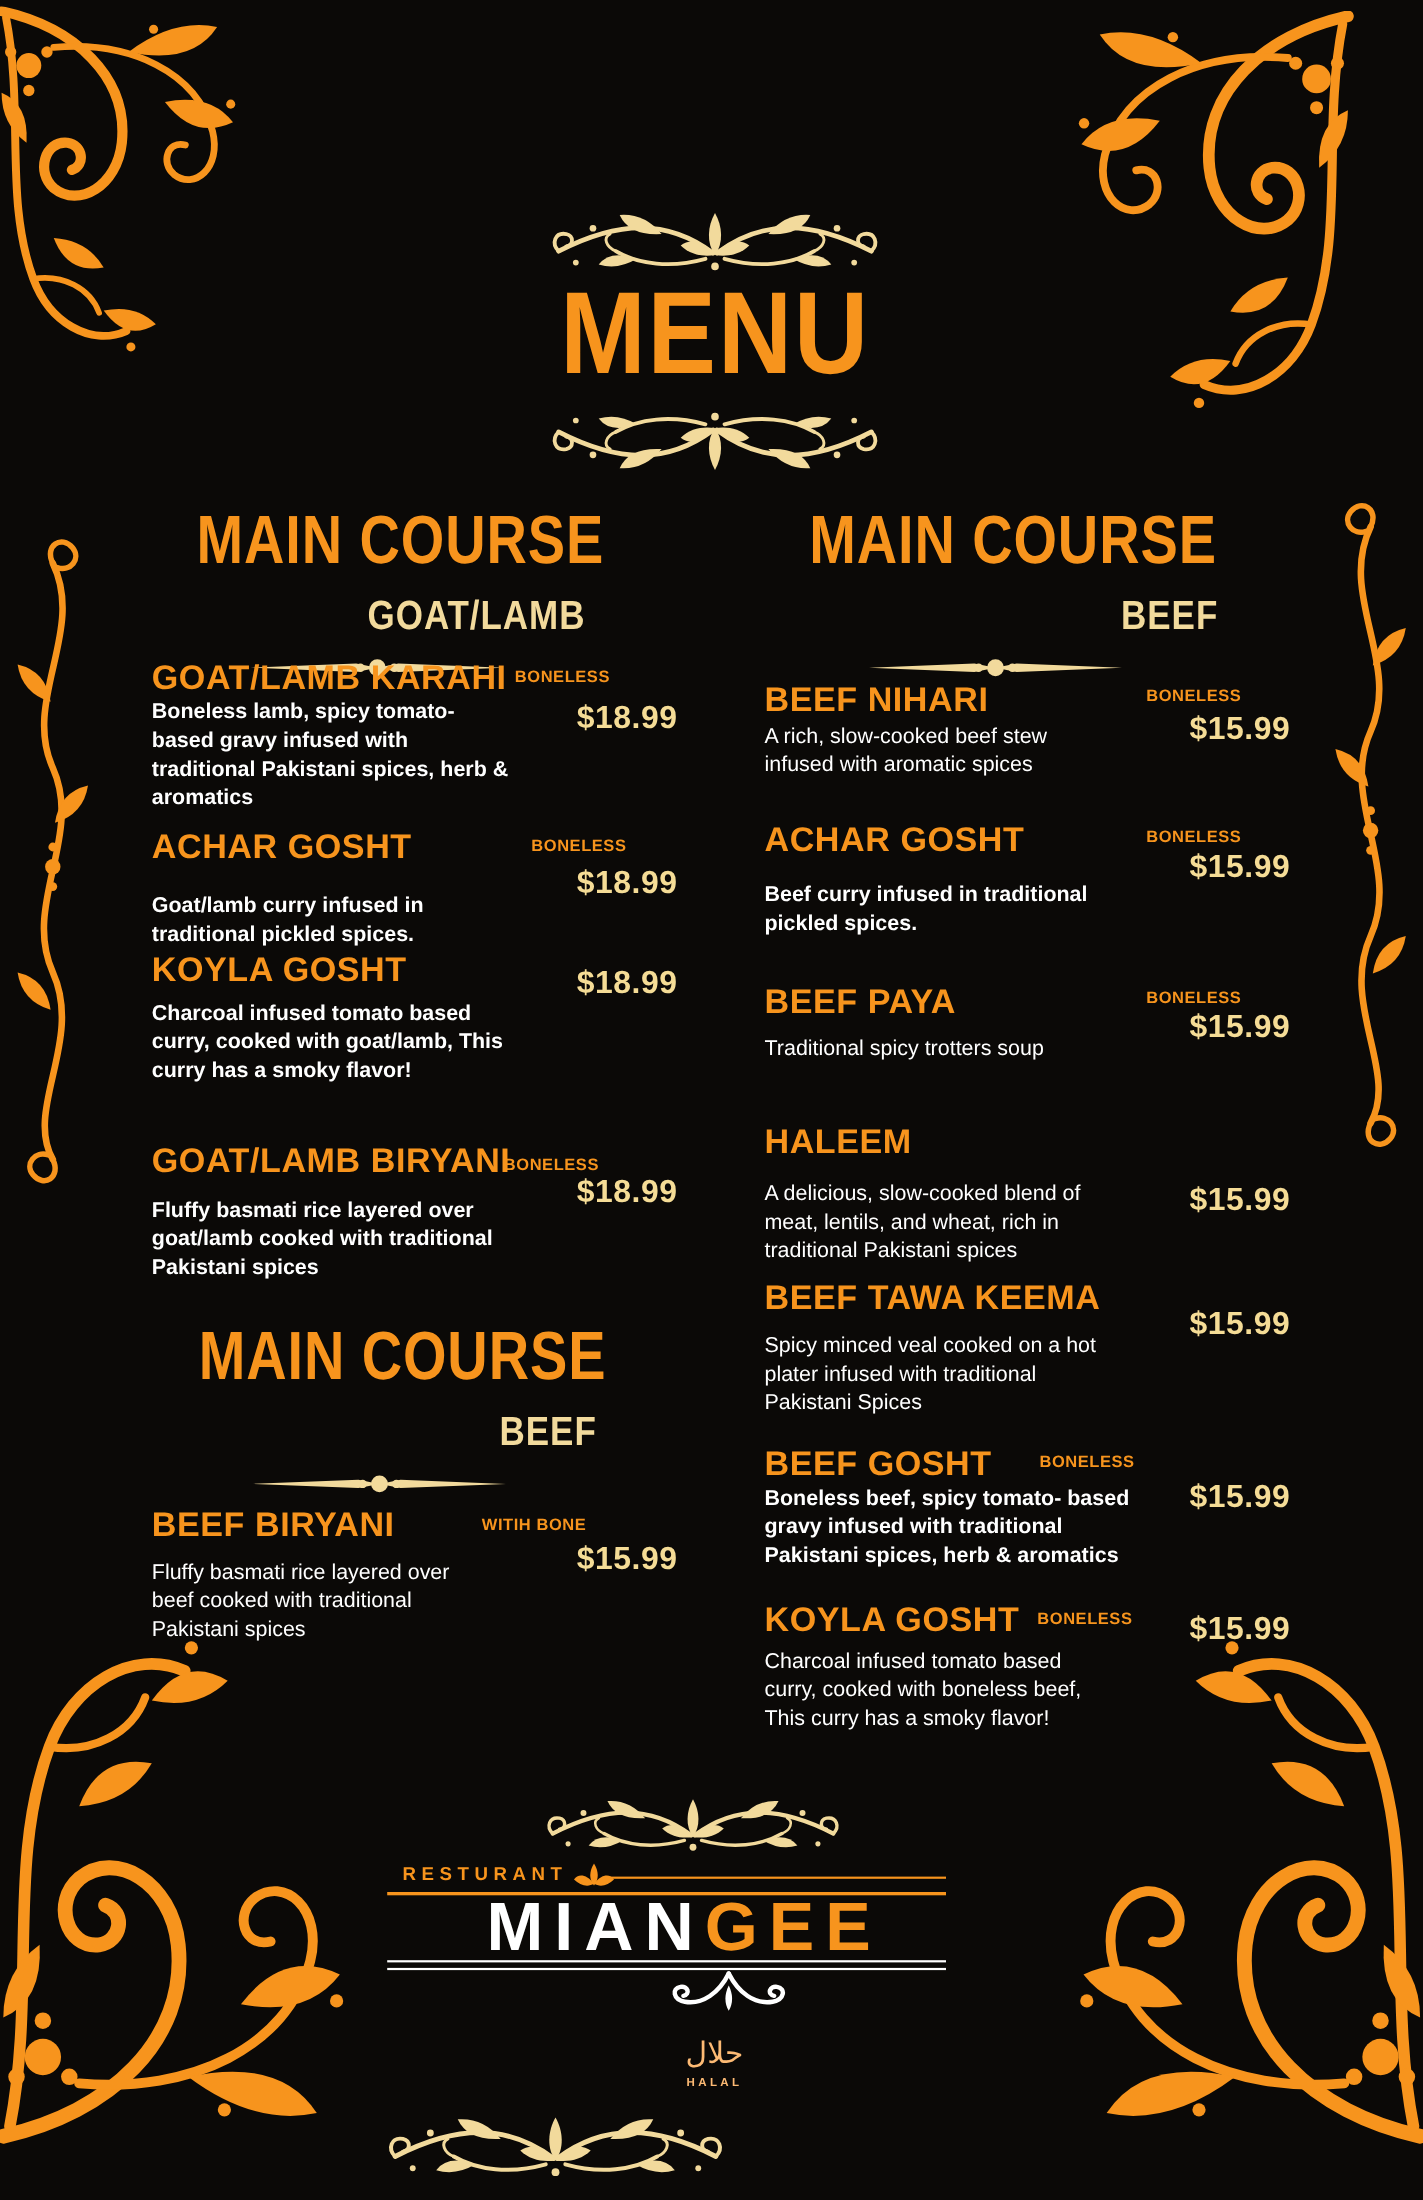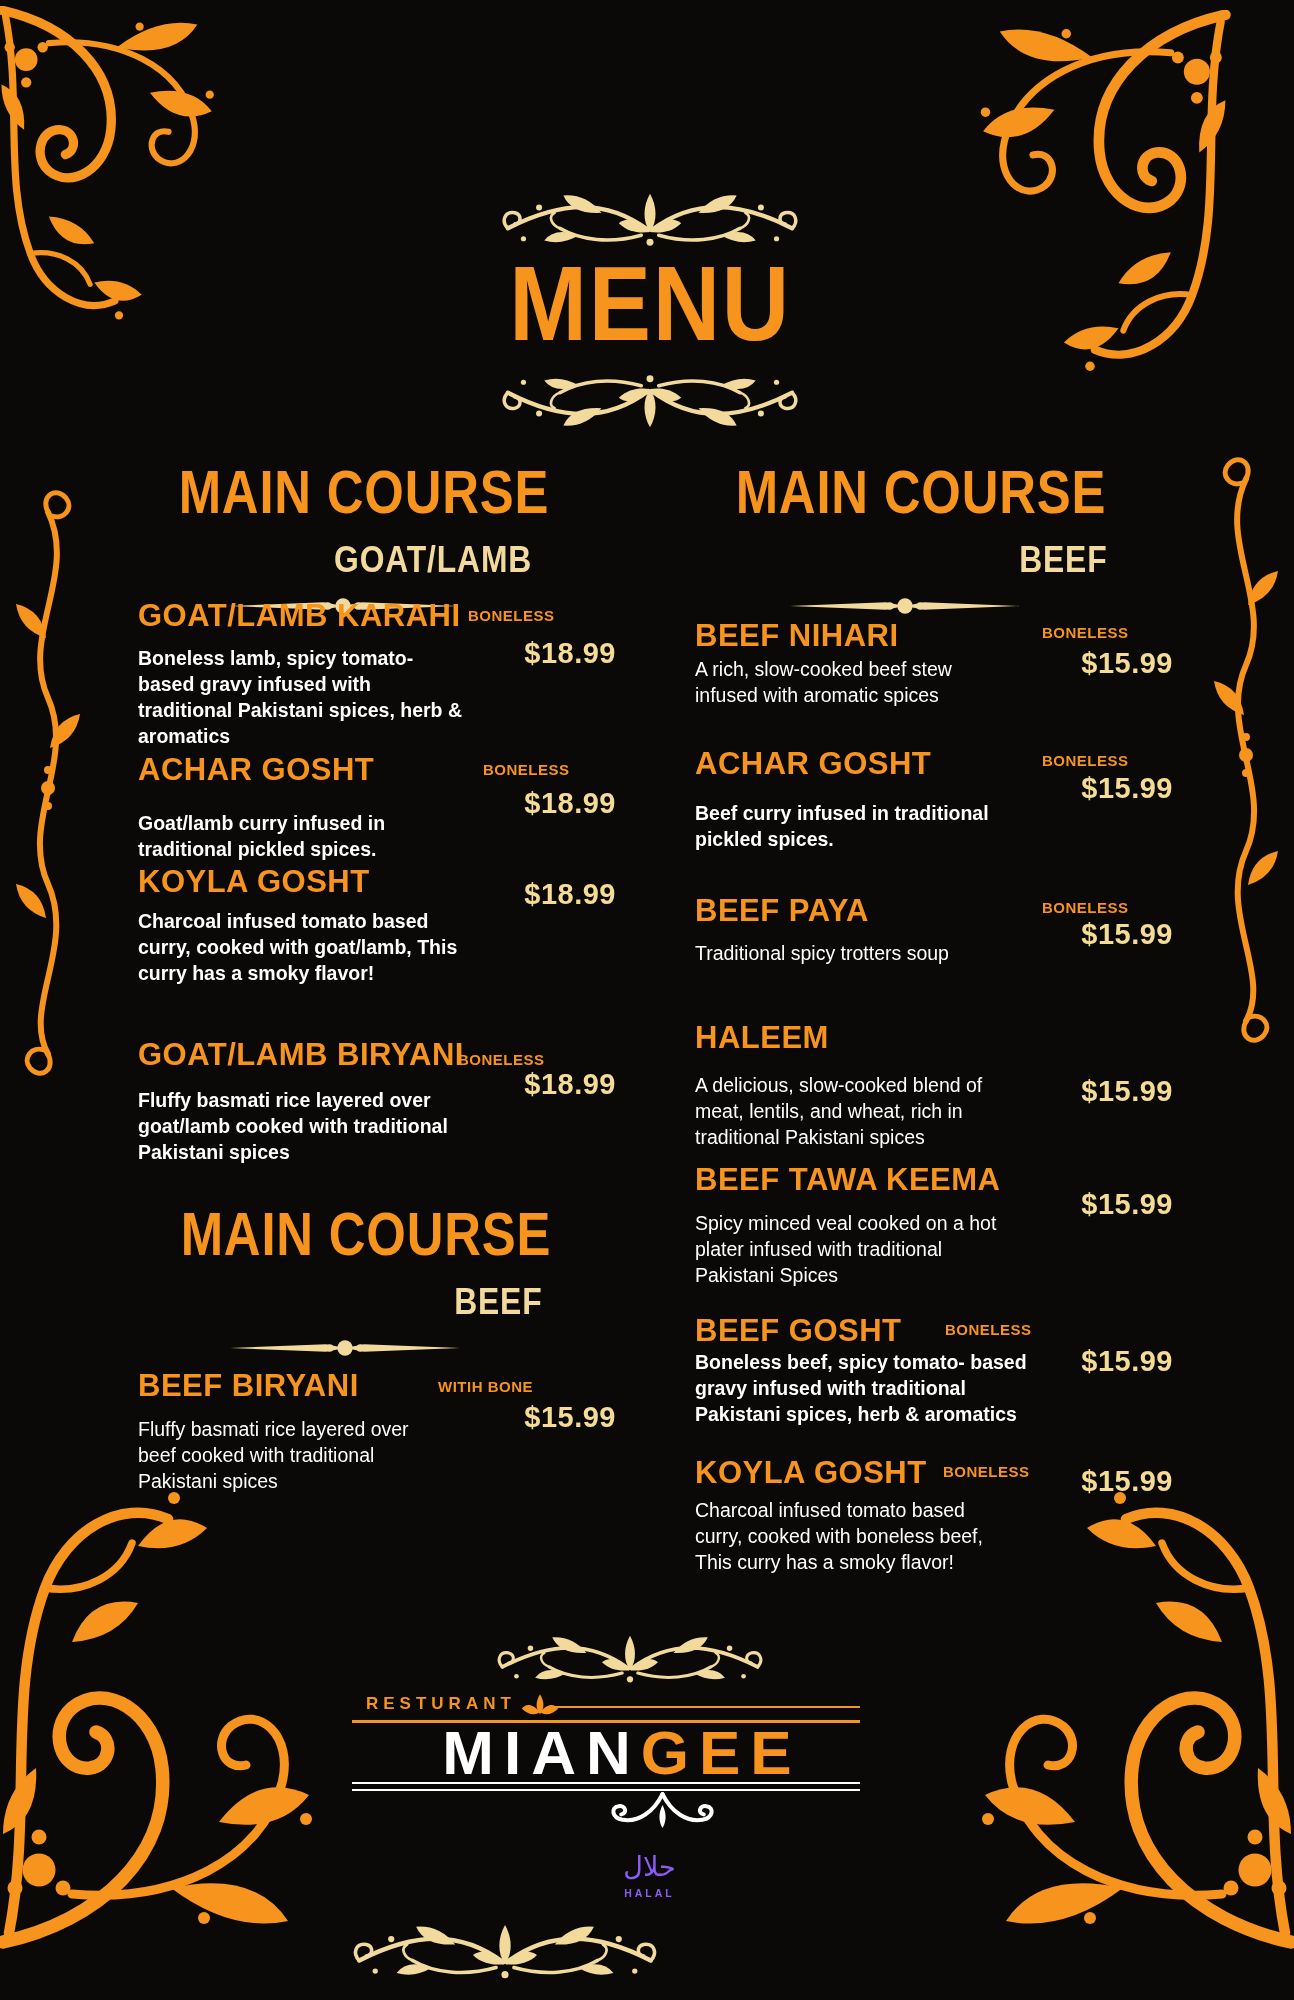--- a/index.html
+++ b/index.html
@@ -44,21 +44,21 @@
     color:var(--orange);letter-spacing:5px;}
   .rule{position:absolute;}
   .rule.orange-thin{left:548px;top:1706px;width:312px;height:2px;background:var(--orange);}
   .rule.orange-main{left:352px;top:1720px;width:508px;height:3px;background:var(--orange);}
   .rule.white-1{left:352px;top:1782px;width:508px;height:2px;background:#fff;}
   .rule.white-2{left:352px;top:1789px;width:508px;height:2px;background:#fff;}
   .brand-name{position:absolute;left:352px;top:1722px;width:508px;text-align:center;
     font-size:62px;font-weight:700;letter-spacing:10px;line-height:62px;white-space:nowrap;}
   .brand-name .w{color:#ffffff;margin-left:32px;}
   .brand-name .o{color:var(--orange);}
-  .halal{position:absolute;left:592px;top:1852px;width:115px;text-align:center;color:#8b5cf6;}
+  .halal{position:absolute;left:592px;top:1852px;width:115px;text-align:center;color:#fdba74;}
   .halal .ar{font-family:"DejaVu Sans",sans-serif;font-size:27px;line-height:30px;}
   .halal .en{font-size:10.5px;font-weight:700;letter-spacing:3px;margin-top:5px;}
 </style>
 </head>
 <body>
 
 <div class="canvas">
 
   <svg class="hidden-defs" aria-hidden="true">
     <defs>
@@ -200,21 +200,21 @@
     <div class="h3"><span>BEEF</span></div>
     <svg width="230" height="26" viewBox="0 0 240 26">
         <use href="#sym-divider"></use>
       </svg>
   </div>
 
   <div class="item" style="left:138px;top:598px">
     <div class="iname">GOAT/LAMB KARAHI</div>
     <div class="itag" style="left:330px;top:9px">BONELESS</div>
     <div class="iprice" style="top:39px">$18.99</div>
-    <div class="idesc b" style="margin-top:11px">Boneless lamb, spicy tomato-
+    <div class="idesc b" style="">Boneless lamb, spicy tomato-
 based gravy infused with
 traditional Pakistani spices, herb &amp;
 aromatics</div>
   </div>
 
   <div class="item" style="left:138px;top:752px">
     <div class="iname">ACHAR GOSHT</div>
     <div class="itag" style="left:345px;top:9px">BONELESS</div>
     <div class="iprice" style="top:35px">$18.99</div>
     <div class="idesc b" style="margin-top:22px">Goat/lamb curry infused in

